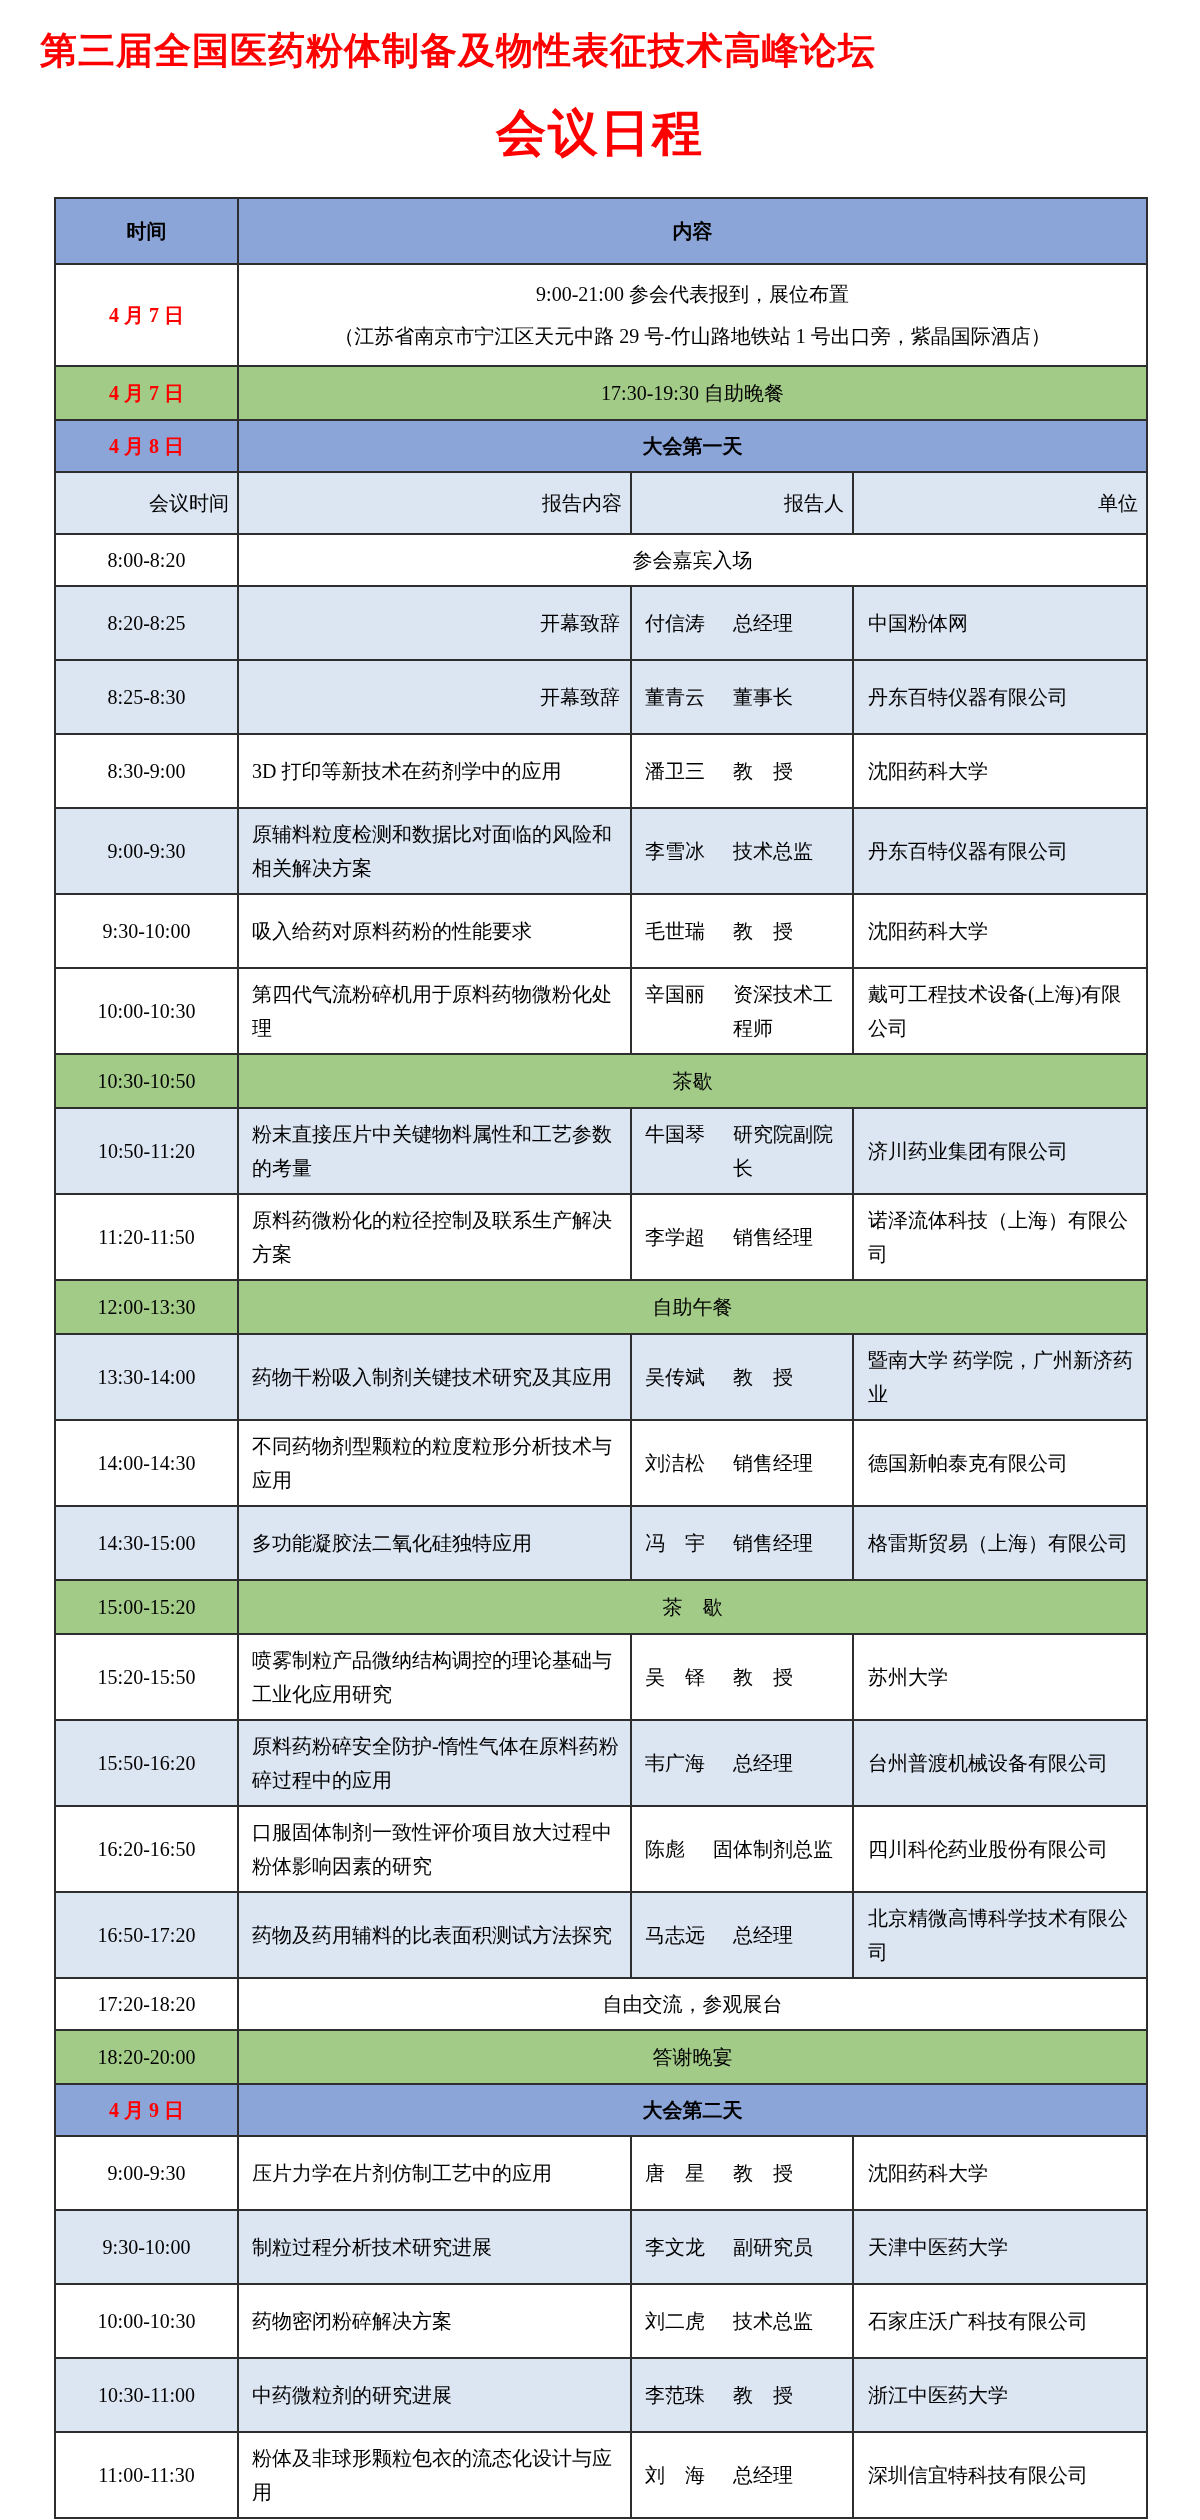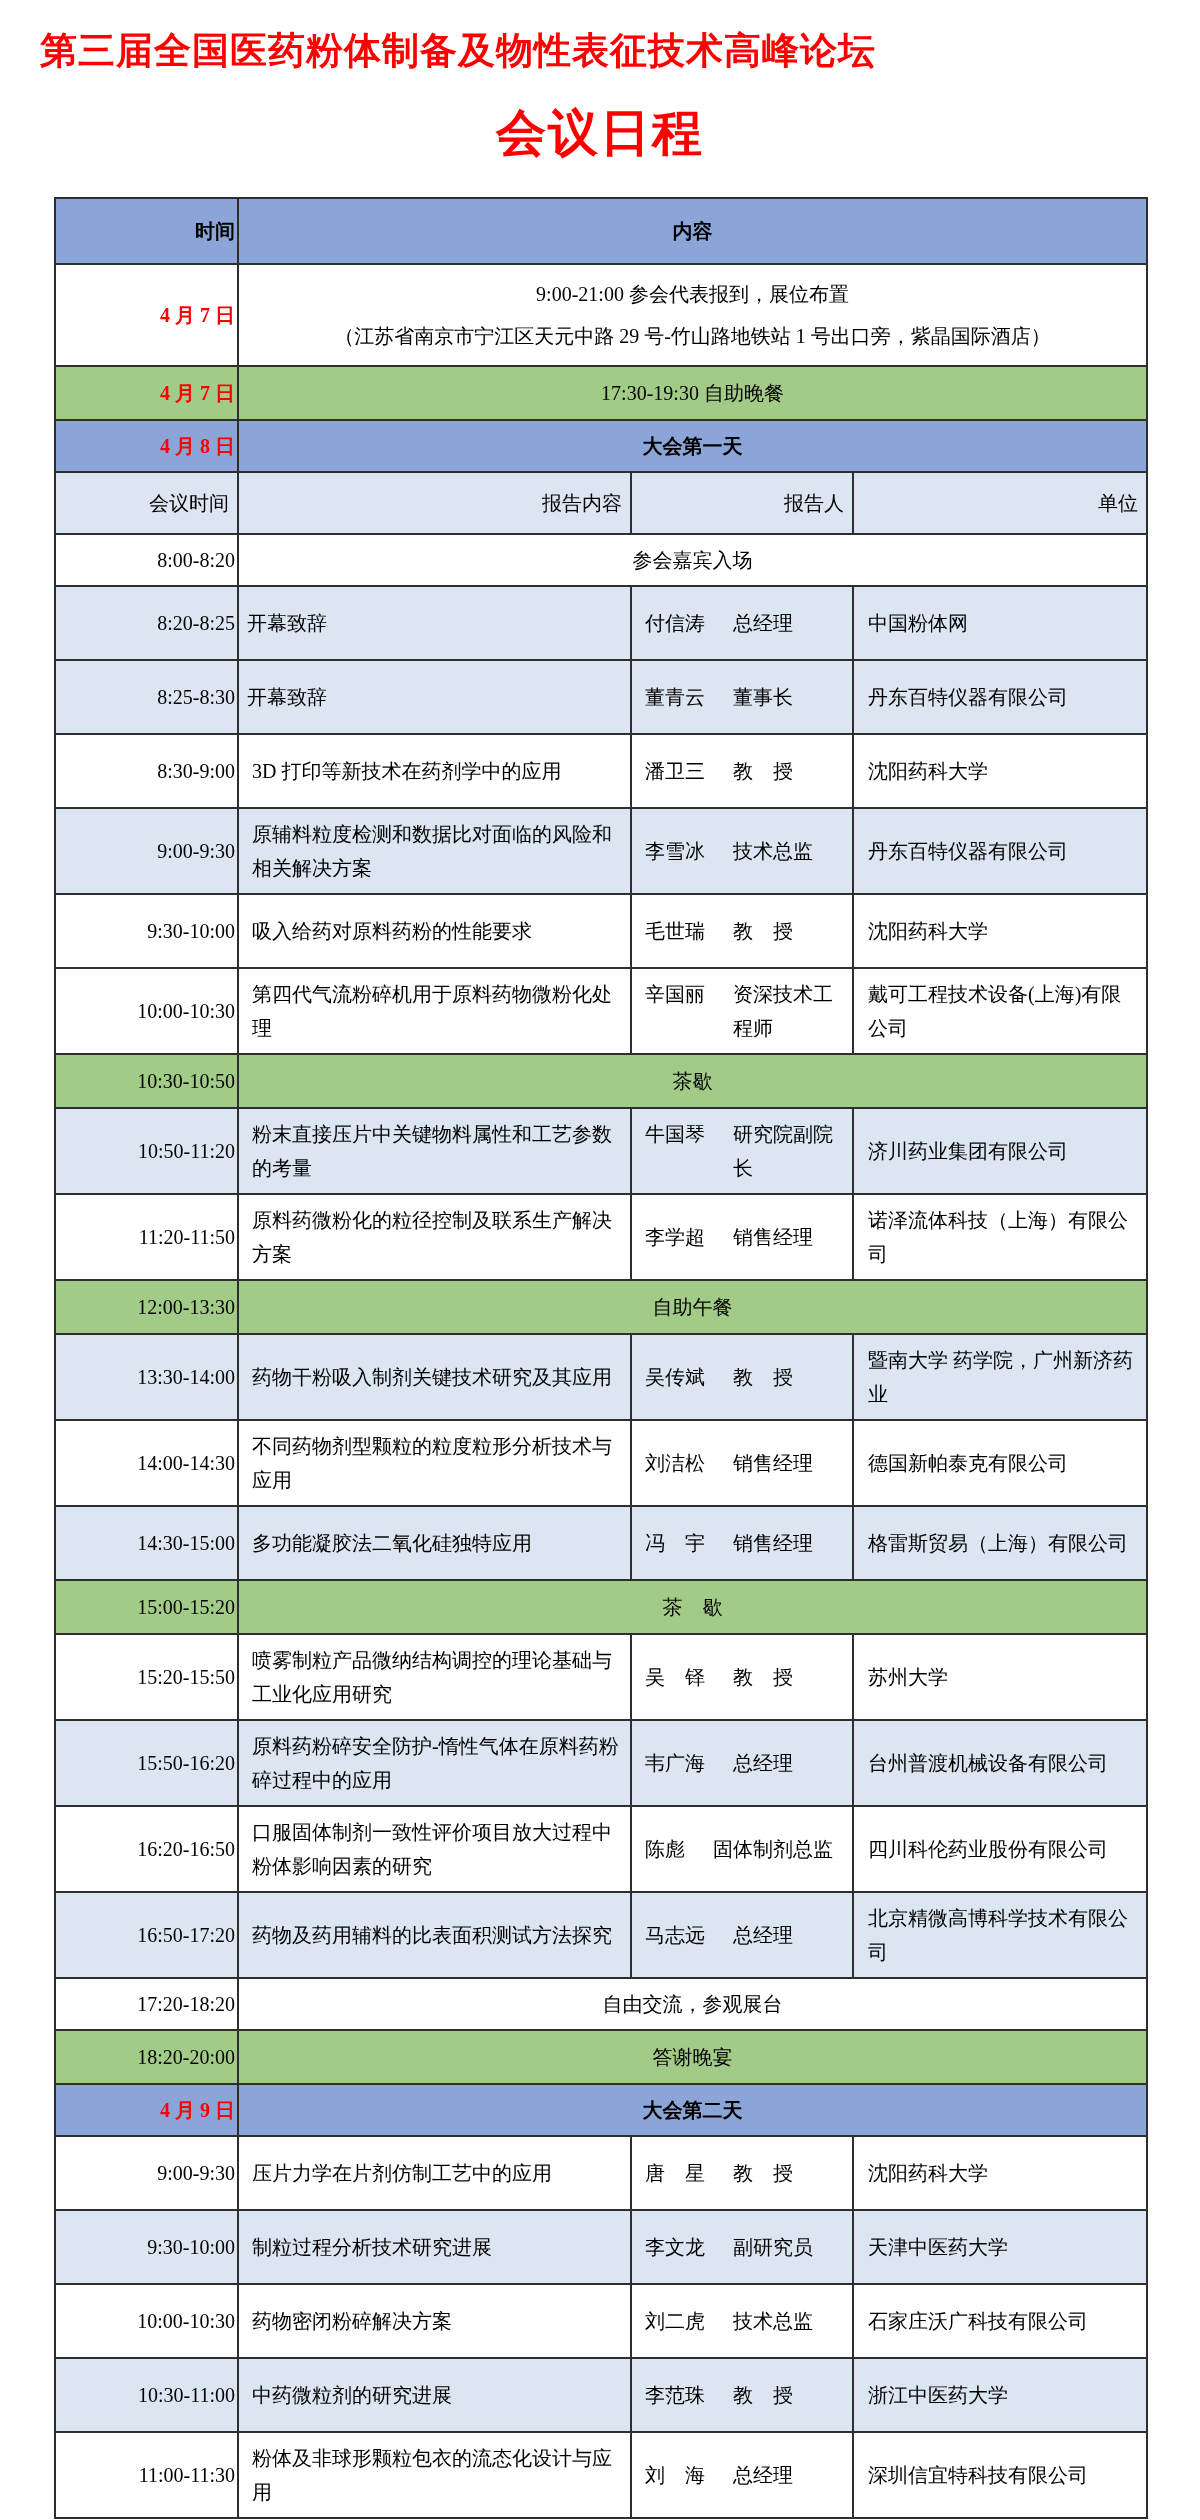--- a/index.html
+++ b/index.html
@@ -58,27 +58,27 @@
   .bg-lav{background:var(--row_lavender);}
   .bg-green{background:var(--section_green);}
   .bg-blue{background:var(--header_blue);}
   tr.r-tophead{height:66px;}
   tr.r-info{height:88px;}
   tr.r-span{height:48px;}
   tr.r-span.bg-green{height:54px;}
   tr.r-span.bg-blue{height:52px;}
   tr.r-cols{height:62px;}
   tr.r-talk{height:74px;}
-  .c-time{text-align:right;white-space:nowrap;padding-left:2px;padding-right:2px;}
+  .c-time{text-align:center;white-space:nowrap;padding-left:2px;padding-right:2px;}
   .red{color:var(--accent_red);font-weight:bold;}
   .bold{font-weight:bold;}
   .c-span{text-align:center;}
   .c-colhead{text-align:right;}
   .c-content{padding-left:13px;padding-right:10px;}
-  .c-content.center{text-align:left;padding-left:8px;margin-left:10px;}
+  .c-content.center{text-align:right;padding-left:8px;margin-left:10px;}
   .c-speaker{padding-left:13px;padding-right:6px;}
   .speaker-wrap{display:flex;gap:28px;align-items:flex-start;}
   .sp-name{white-space:nowrap;}
   .c-org{padding-left:14px;padding-right:12px;}
   .info-line{text-align:center;line-height:2.1;}
 </style>
 </head>
 <body>
 
 <div class="page">

